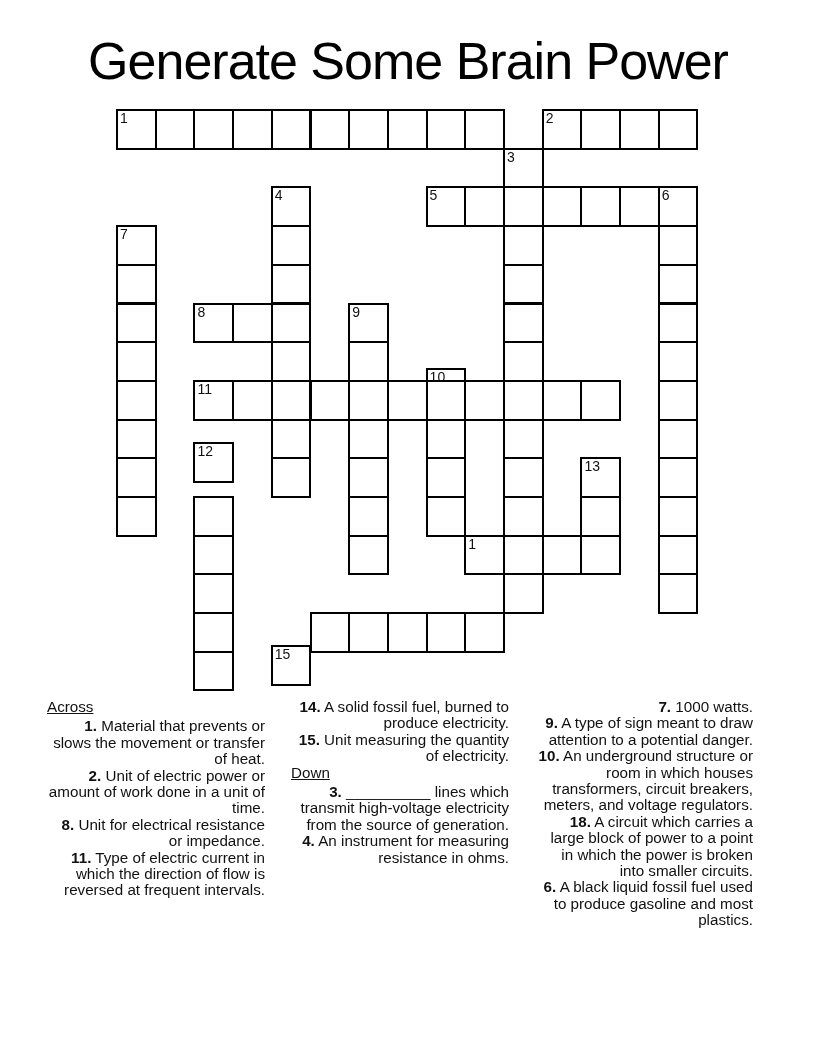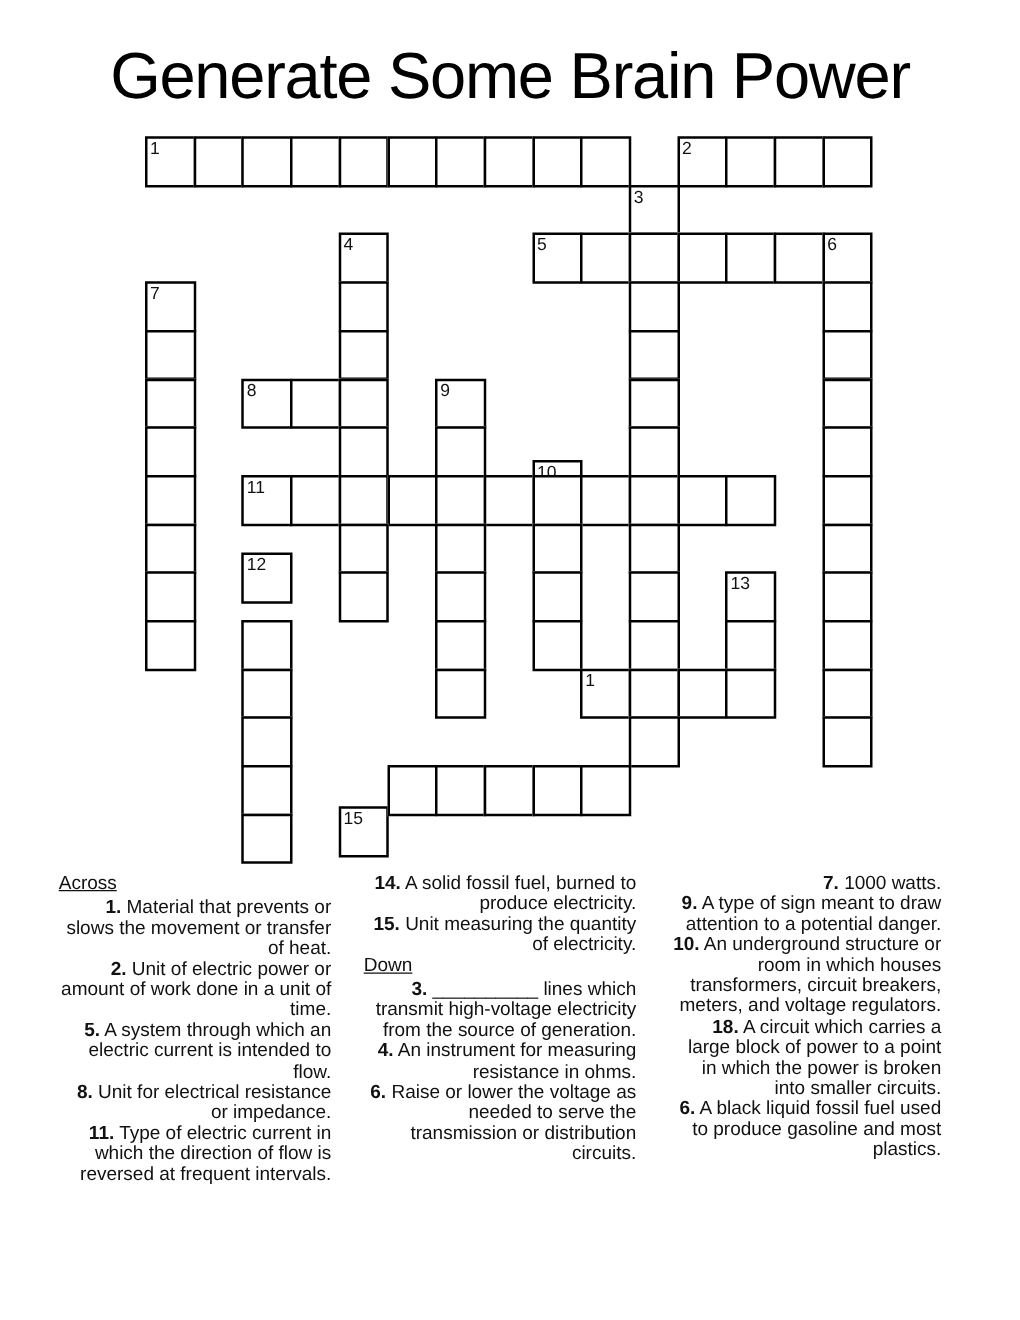--- a/index.html
+++ b/index.html
@@ -210,28 +210,26 @@
       <div class="cell" data-name="grid-cell-r13c7" style="left: 270.9px; top: 503.1px;"></div>
       <div class="cell" data-name="grid-cell-r13c8" style="left: 309.6px; top: 503.1px;"></div>
       <div class="cell" data-name="grid-cell-r13c9" style="left: 348.3px; top: 503.1px;"></div>
       <div class="cell" data-name="grid-cell-r14c2" style="left: 77.4px; top: 541.8px;"></div>
     </div>
 
   <div class="clues" id="clues" data-name="clues-section">
       <div class="clue-header" data-name="across-header">Across</div>
       <div class="clue" data-name="clue-across-1"><span class="cluenum" data-name="clue-number">1.</span><span data-name="clue-text"> Material that prevents or slows the movement or transfer of heat.</span></div>
       <div class="clue" data-name="clue-across-2"><span class="cluenum" data-name="clue-number">2.</span><span data-name="clue-text"> Unit of electric power or amount of work done in a unit of time.</span></div>
-      <div class="clue" data-name="clue-across-5"><span class="cluenum" data-name="clue-number">5.</span><span data-name="clue-text"> A system through which an electric current is intended to flow.</span></div>
       <div class="clue" data-name="clue-across-8"><span class="cluenum" data-name="clue-number">8.</span><span data-name="clue-text"> Unit for electrical resistance or impedance.</span></div>
       <div class="clue" data-name="clue-across-11"><span class="cluenum" data-name="clue-number">11.</span><span data-name="clue-text"> Type of electric current in which the direction of flow is reversed at frequent intervals.</span></div>
       <div class="clue" data-name="clue-across-14"><span class="cluenum" data-name="clue-number">14.</span><span data-name="clue-text"> A solid fossil fuel, burned to produce electricity.</span></div>
       <div class="clue" data-name="clue-across-15"><span class="cluenum" data-name="clue-number">15.</span><span data-name="clue-text"> Unit measuring the quantity of electricity.</span></div>
       <div class="clue-header" data-name="down-header">Down</div>
       <div class="clue" data-name="clue-down-3"><span class="cluenum" data-name="clue-number">3.</span><span data-name="clue-text"> __________ lines which transmit high-voltage electricity from the source of generation.</span></div>
       <div class="clue" data-name="clue-down-4"><span class="cluenum" data-name="clue-number">4.</span><span data-name="clue-text"> An instrument for measuring resistance in ohms.</span></div>
-      <div class="clue" data-name="clue-down-6"><span class="cluenum" data-name="clue-number">6.</span><span data-name="clue-text"> Raise or lower the voltage as needed to serve the transmission or distribution circuits.</span></div>
       <div class="clue" data-name="clue-down-7"><span class="cluenum" data-name="clue-number">7.</span><span data-name="clue-text"> 1000 watts.</span></div>
       <div class="clue" data-name="clue-down-9"><span class="cluenum" data-name="clue-number">9.</span><span data-name="clue-text"> A type of sign meant to draw attention to a potential danger.</span></div>
       <div class="clue" data-name="clue-down-10"><span class="cluenum" data-name="clue-number">10.</span><span data-name="clue-text"> An underground structure or room in which houses transformers, circuit breakers, meters, and voltage regulators.</span></div>
       <div class="clue" data-name="clue-down-12"><span class="cluenum" data-name="clue-number">18.</span><span data-name="clue-text"> A circuit which carries a large block of power to a point in which the power is broken into smaller circuits.</span></div>
       <div class="clue" data-name="clue-down-13"><span class="cluenum" data-name="clue-number">6.</span><span data-name="clue-text"> A black liquid fossil fuel used to produce gasoline and most plastics.</span></div>
     </div>
 </div>
 
 </body></html>

